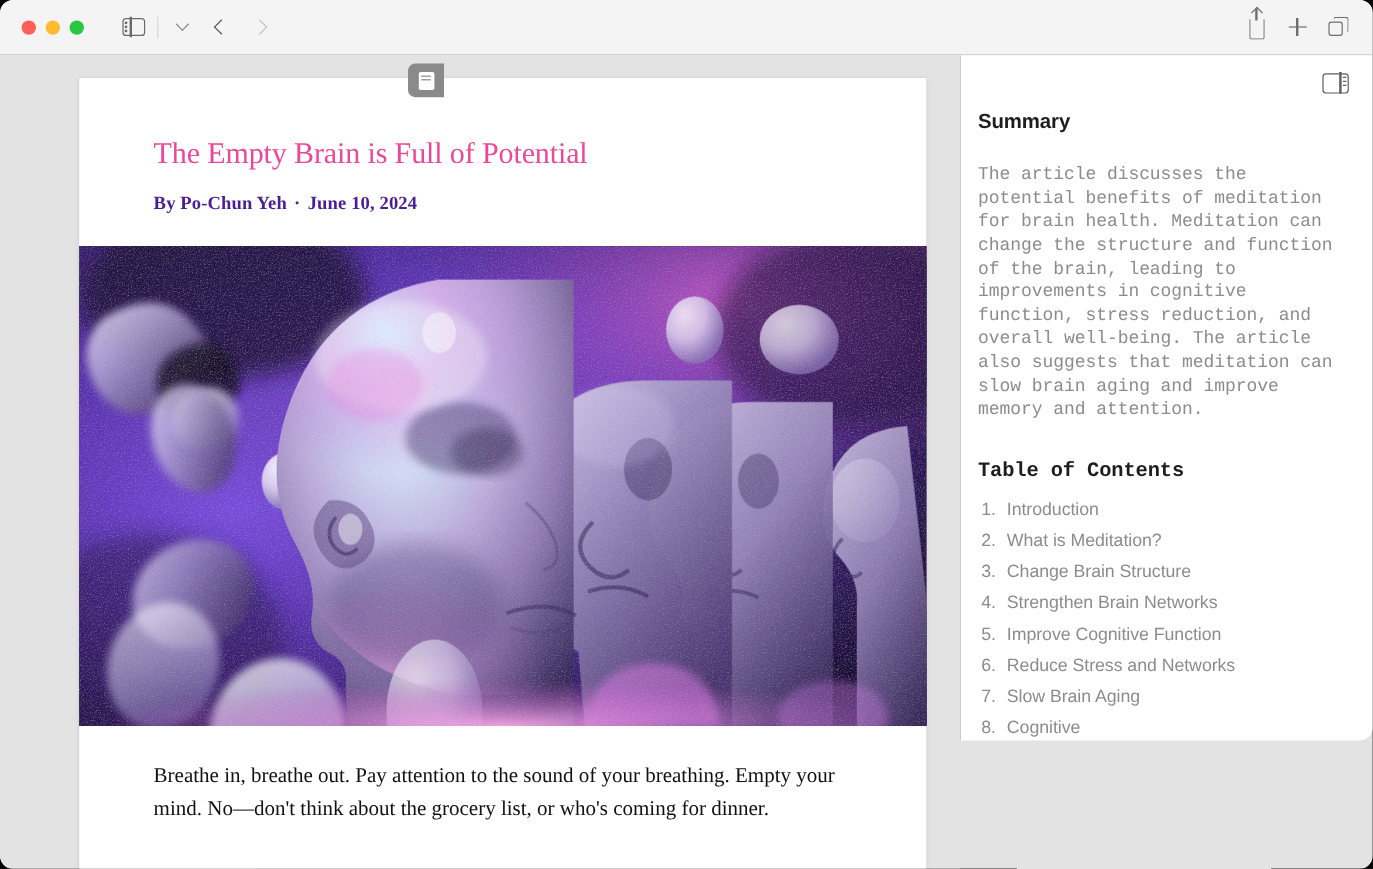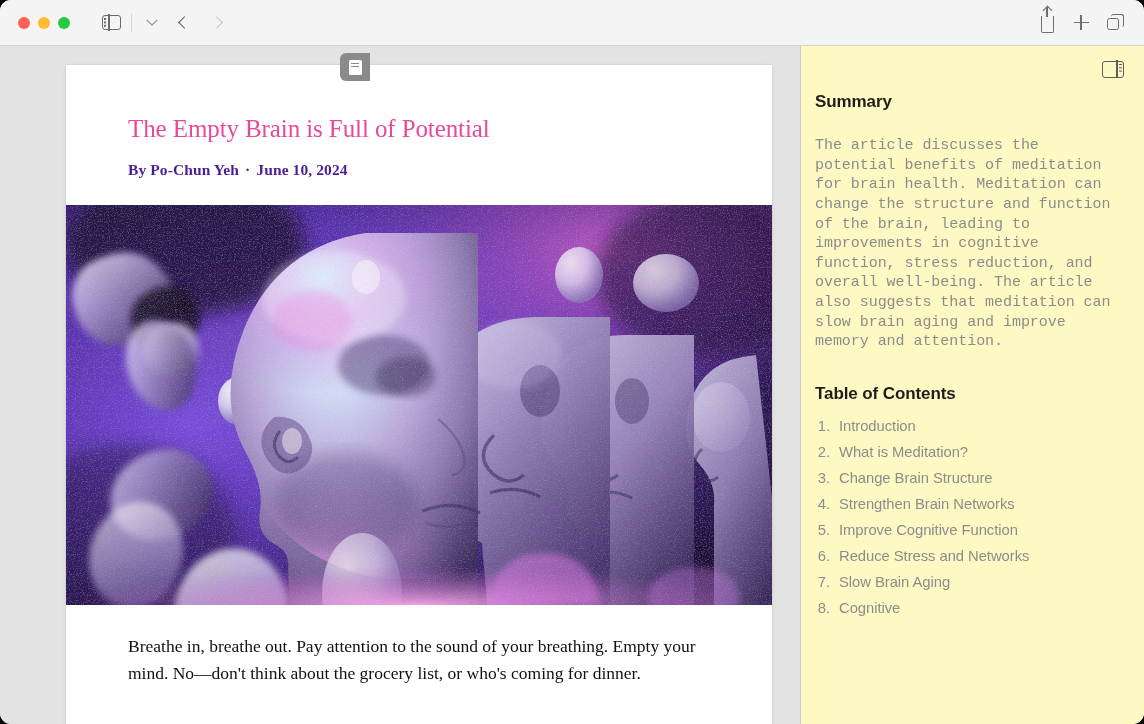--- a/index.html
+++ b/index.html
@@ -356,22 +356,22 @@
     line-height: 1.52;
     color: #111;
   }
 
   
   .sidebar {
     position: absolute;
     top: 46px;
     left: 800px;
     width: 344px;
-    height: 678px;
-    background: #fef9c3;
+    height: 571px;
+    background: #ffffff;
     border-left: 1px solid #cdcdcd;
     border-radius: 0 0 11px 0;
     overflow: hidden;
   }
 
   .sidebar-toolbar {
     height: 46px;
     display: flex;
     align-items: center;
     justify-content: flex-end;
@@ -416,20 +416,21 @@
     font-size: 15px;
     line-height: 1.31;
     color: #8c8c8c;
     margin-top: 24px;
     letter-spacing: -0.05px;
     font-family: Liberation Mono, monospace;
   }
 
   .toc-heading {
     margin-top: 32px;
+    font-family: Liberation Mono, monospace;
   }
 
   .toc-list {
     margin-top: 9px;
     list-style: none;
   }
 
   .toc-item {
     display: flex;
     font-size: 14.8px;

